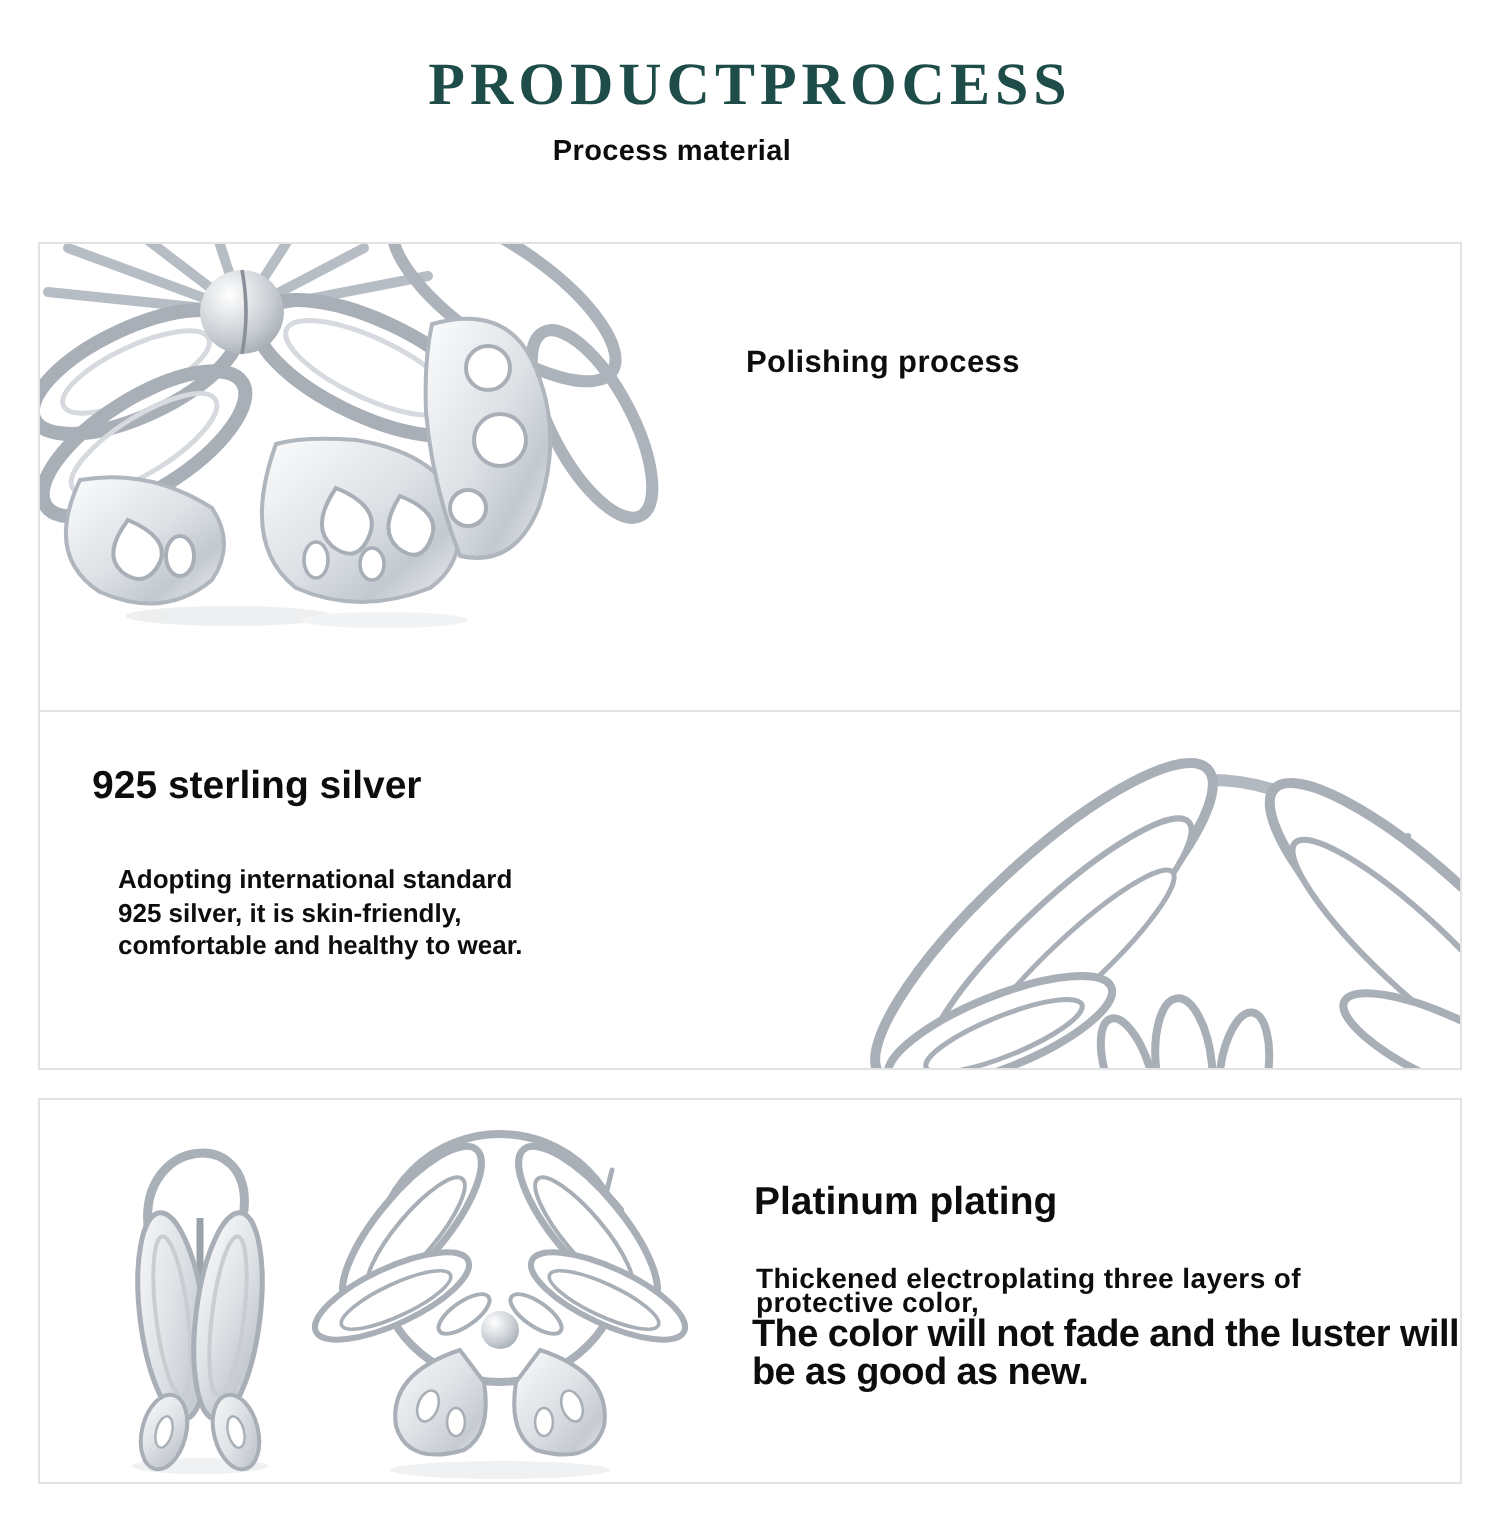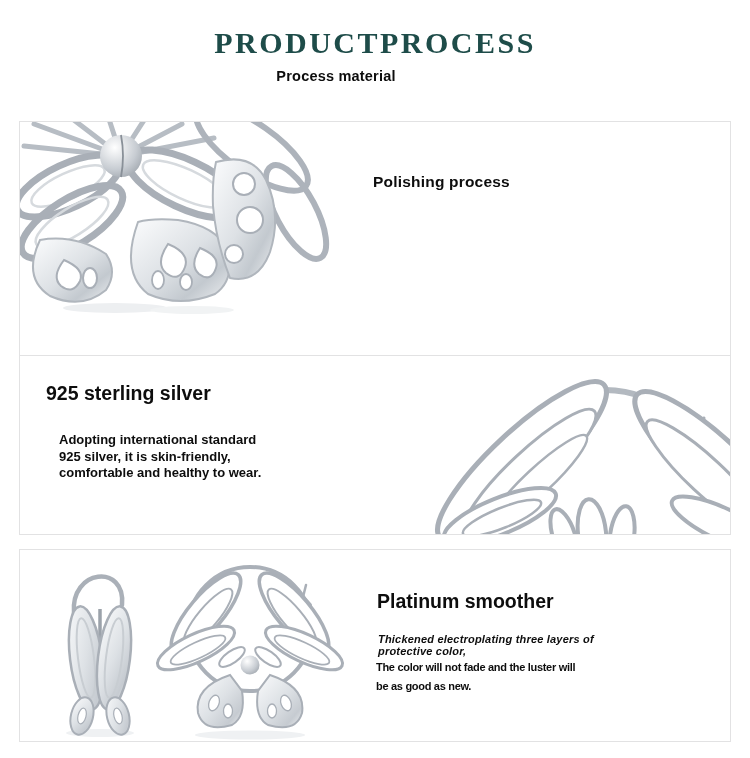--- a/index.html
+++ b/index.html
@@ -35,22 +35,22 @@
   .c1-heading { left:353px; top:51px;  font-size:15.5px; letter-spacing:0.2px; }
   .c1-body    { left:352px; top:99px;  font-size:15px; line-height:19px; letter-spacing:-0.3px; }
 
   .c2-img { left:372px; top:0; }
   .c2-heading { left:26px; top:26px;  font-size:19.5px; letter-spacing:0; }
   .c2-small   { left:39px; top:76px;  font-size:13px;  line-height:16.5px; letter-spacing:0; }
   .c2-large   { left:27px; top:129px; font-size:14.5px; line-height:17.5px; letter-spacing:-0.3px; }
 
   .c3-img { left:14px; top:3px; }
   .c3-heading { left:357px; top:40px;  font-size:19.5px; letter-spacing:0; }
-  .c3-small   { left:358px; top:84px;  font-size:11px;  line-height:11.5px; letter-spacing:0.2px;font-style:italic; }
-  .c3-large   { left:356px; top:108px; font-size:11px; line-height:19px;  letter-spacing:-0.3px; }
+  .c3-small   { left:358px; top:84px;  font-size:14px;  line-height:11.5px; letter-spacing:0.2px; }
+  .c3-large   { left:356px; top:108px; font-size:19px; line-height:19px;  letter-spacing:-0.3px; }
 </style>
 </head>
 <body>
 
 <div class="page">
 
   <div class="title">
     <span class="t-regular">PRODUCT</span><span class="t-bold">PROCESS</span>
   </div>
   <div class="subtitle">Process material</div>
@@ -201,20 +201,20 @@
         <ellipse cx="234" cy="104" rx="15" ry="6" transform="rotate(35 234 104)" fill="none" stroke="#a9afb7" stroke-width="2"></ellipse>
         <circle cx="216" cy="112" r="9.5" fill="url(#bg3)"></circle>
         <path d="M196,122 Q160,134 164,160 Q170,180 198,172 Q212,164 208,138 Z" fill="url(#sg3)" stroke="#a9afb7" stroke-width="2"></path>
         <ellipse cx="180" cy="150" rx="5" ry="8" transform="rotate(20 180 150)" fill="#fff" stroke="#a9afb7" stroke-width="1.3"></ellipse>
         <ellipse cx="194" cy="158" rx="4.5" ry="7" fill="#fff" stroke="#a9afb7" stroke-width="1.3"></ellipse>
         <path d="M236,122 Q272,134 268,160 Q262,180 234,172 Q220,164 224,138 Z" fill="url(#sg3)" stroke="#a9afb7" stroke-width="2"></path>
         <ellipse cx="252" cy="150" rx="5" ry="8" transform="rotate(-20 252 150)" fill="#fff" stroke="#a9afb7" stroke-width="1.3"></ellipse>
         <ellipse cx="238" cy="158" rx="4.5" ry="7" fill="#fff" stroke="#a9afb7" stroke-width="1.3"></ellipse>
       </g>
     </svg>
-    <h2 class="c3-heading">Platinum smoother</h2>
+    <h2 class="c3-heading">Platinum plating</h2>
     <p class="c3-small">Thickened electroplating three layers of
 protective color,</p>
     <p class="c3-large">The color will not fade and the luster will
 be as good as new.</p>
   </section>
 
 </div>
 
 </body></html>

